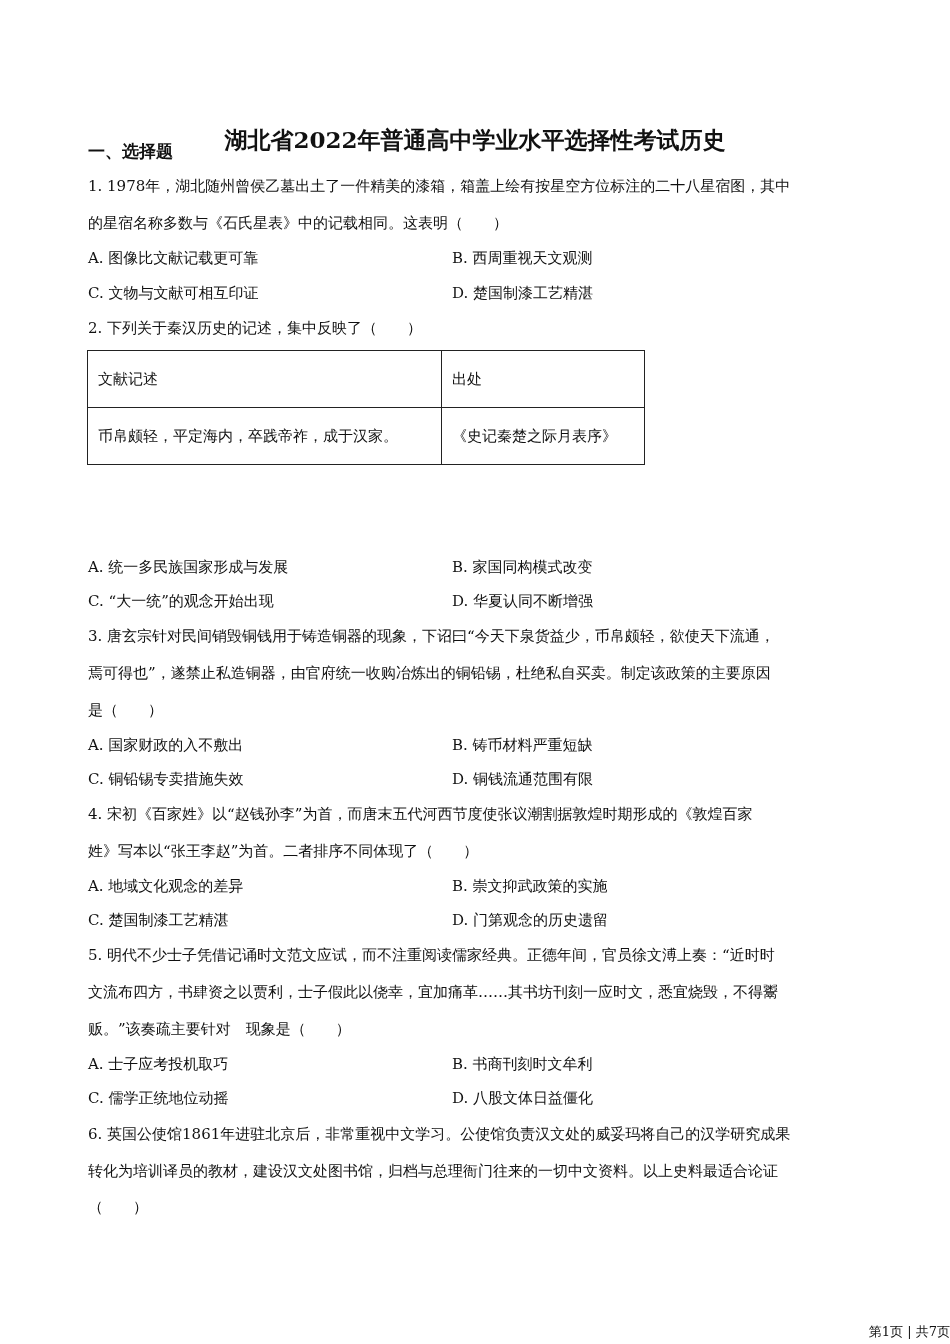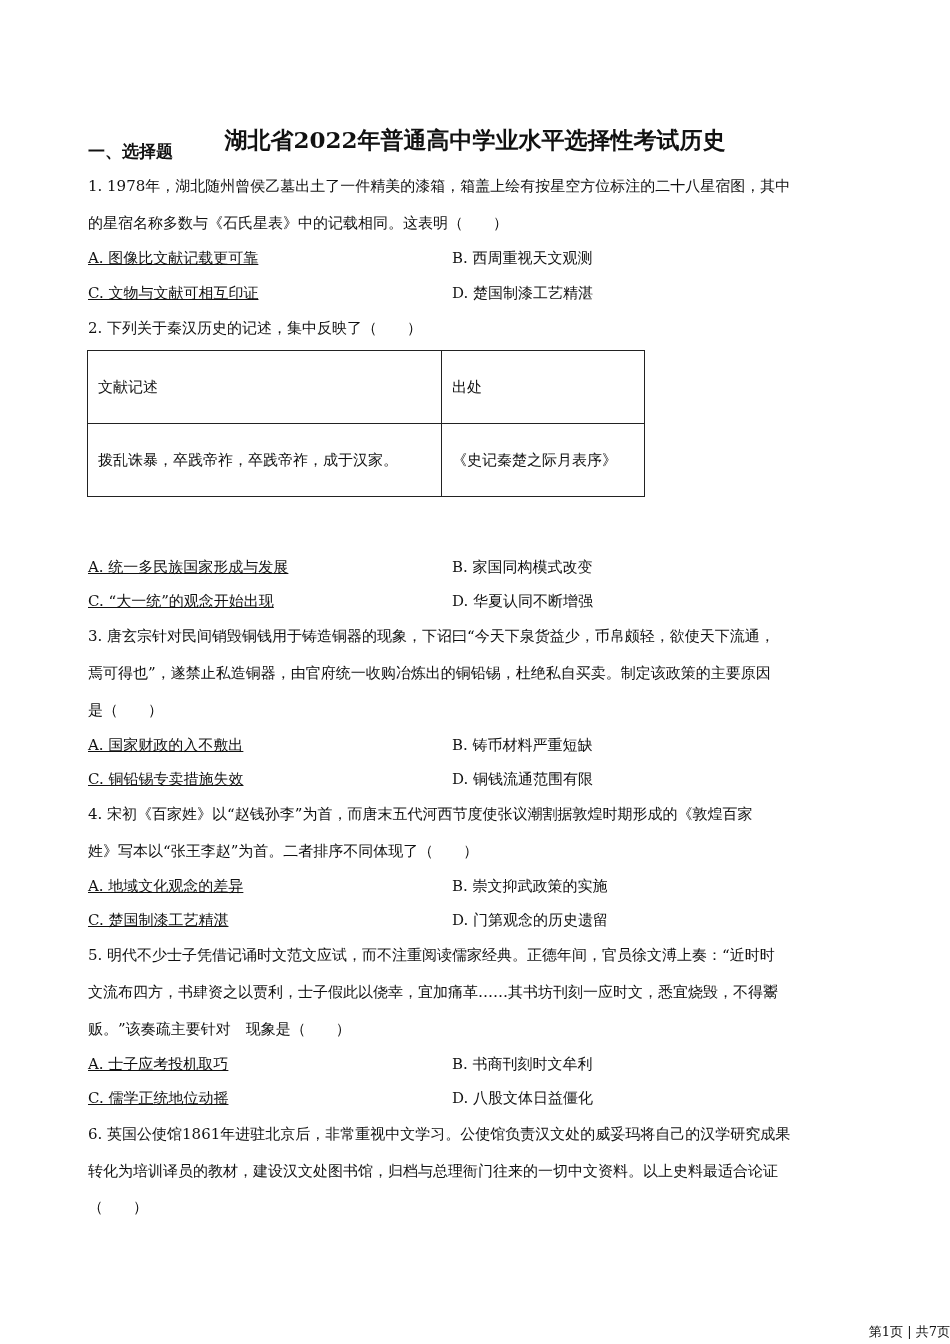--- a/index.html
+++ b/index.html
@@ -3,24 +3,24 @@
 <meta charset="utf-8">
 <style>
   html, body { margin:0; padding:0; background:#ffffff; }
   body { width:950px; height:1344px; position:relative; overflow:hidden;
          font-family:"DejaVu Serif","Liberation Serif",serif; color:#111; }
   .title { position:absolute; top:84px; left:0; width:950px; text-align:center;
            font-size:23px; font-weight:bold; letter-spacing:0px;margin-top:41px; }
   .section { position:absolute; top:140px; left:88px; font-size:17px; font-weight:bold; }
   .line { position:absolute; left:88px; font-size:15px; white-space:nowrap; line-height:20px; }
   .opt { position:absolute; font-size:15px; white-space:nowrap; line-height:20px; }
-  .col-a { left:88px;text-decoration:underline; }
+  .col-a { left:88px; }
   .col-b { left:452px; }
   table.src { position:absolute; top:350px; left:87px; width:558px; border-collapse:collapse; font-size:15px; }
-  table.src td { border:1.5px solid #222; padding:16px 10px; height:40px; vertical-align:middle;font-family:Liberation Serif, serif; }
+  table.src td { border:1.5px solid #222; padding:8px 10px; height:40px; vertical-align:middle;font-family:Liberation Serif, serif; }
   table.src td.c1 { width:333px; }
   .footer { position:absolute; top:1323px; left:0; width:950px; text-align:right; font-size:13px; }
 </style>
 </head>
 <body>
 
 <div class="title">湖北省2022年普通高中学业水平选择性考试历史</div>
 <div class="section">一、选择题</div>
 
 <div>
@@ -34,21 +34,21 @@
 
 <div>
   <div class="line" style="top:318px">2. 下列关于秦汉历史的记述，集中反映了（　　）</div>
   <table class="src">
     <tbody>
         <tr>
       <td class="c1">文献记述</td>
       <td>出处</td>
     </tr>
     <tr>
-      <td class="c1">拨乱诛暴，卒践帝祚，卒践帝祚，成于汉家。</td>
+      <td class="c1">币帛颇轻，平定海内，卒践帝祚，成于汉家。</td>
       <td>《史记秦楚之际月表序》</td>
     </tr>
   </tbody>
     </table>
   <div class="opt col-a" style="top:557px">A.  统一多民族国家形成与发展</div>
   <div class="opt col-b" style="top:557px">B.  家国同构模式改变</div>
   <div class="opt col-a" style="top:591px">C.  “大一统”的观念开始出现</div>
   <div class="opt col-b" style="top:591px">D.  华夏认同不断增强</div>
 </div>
 

